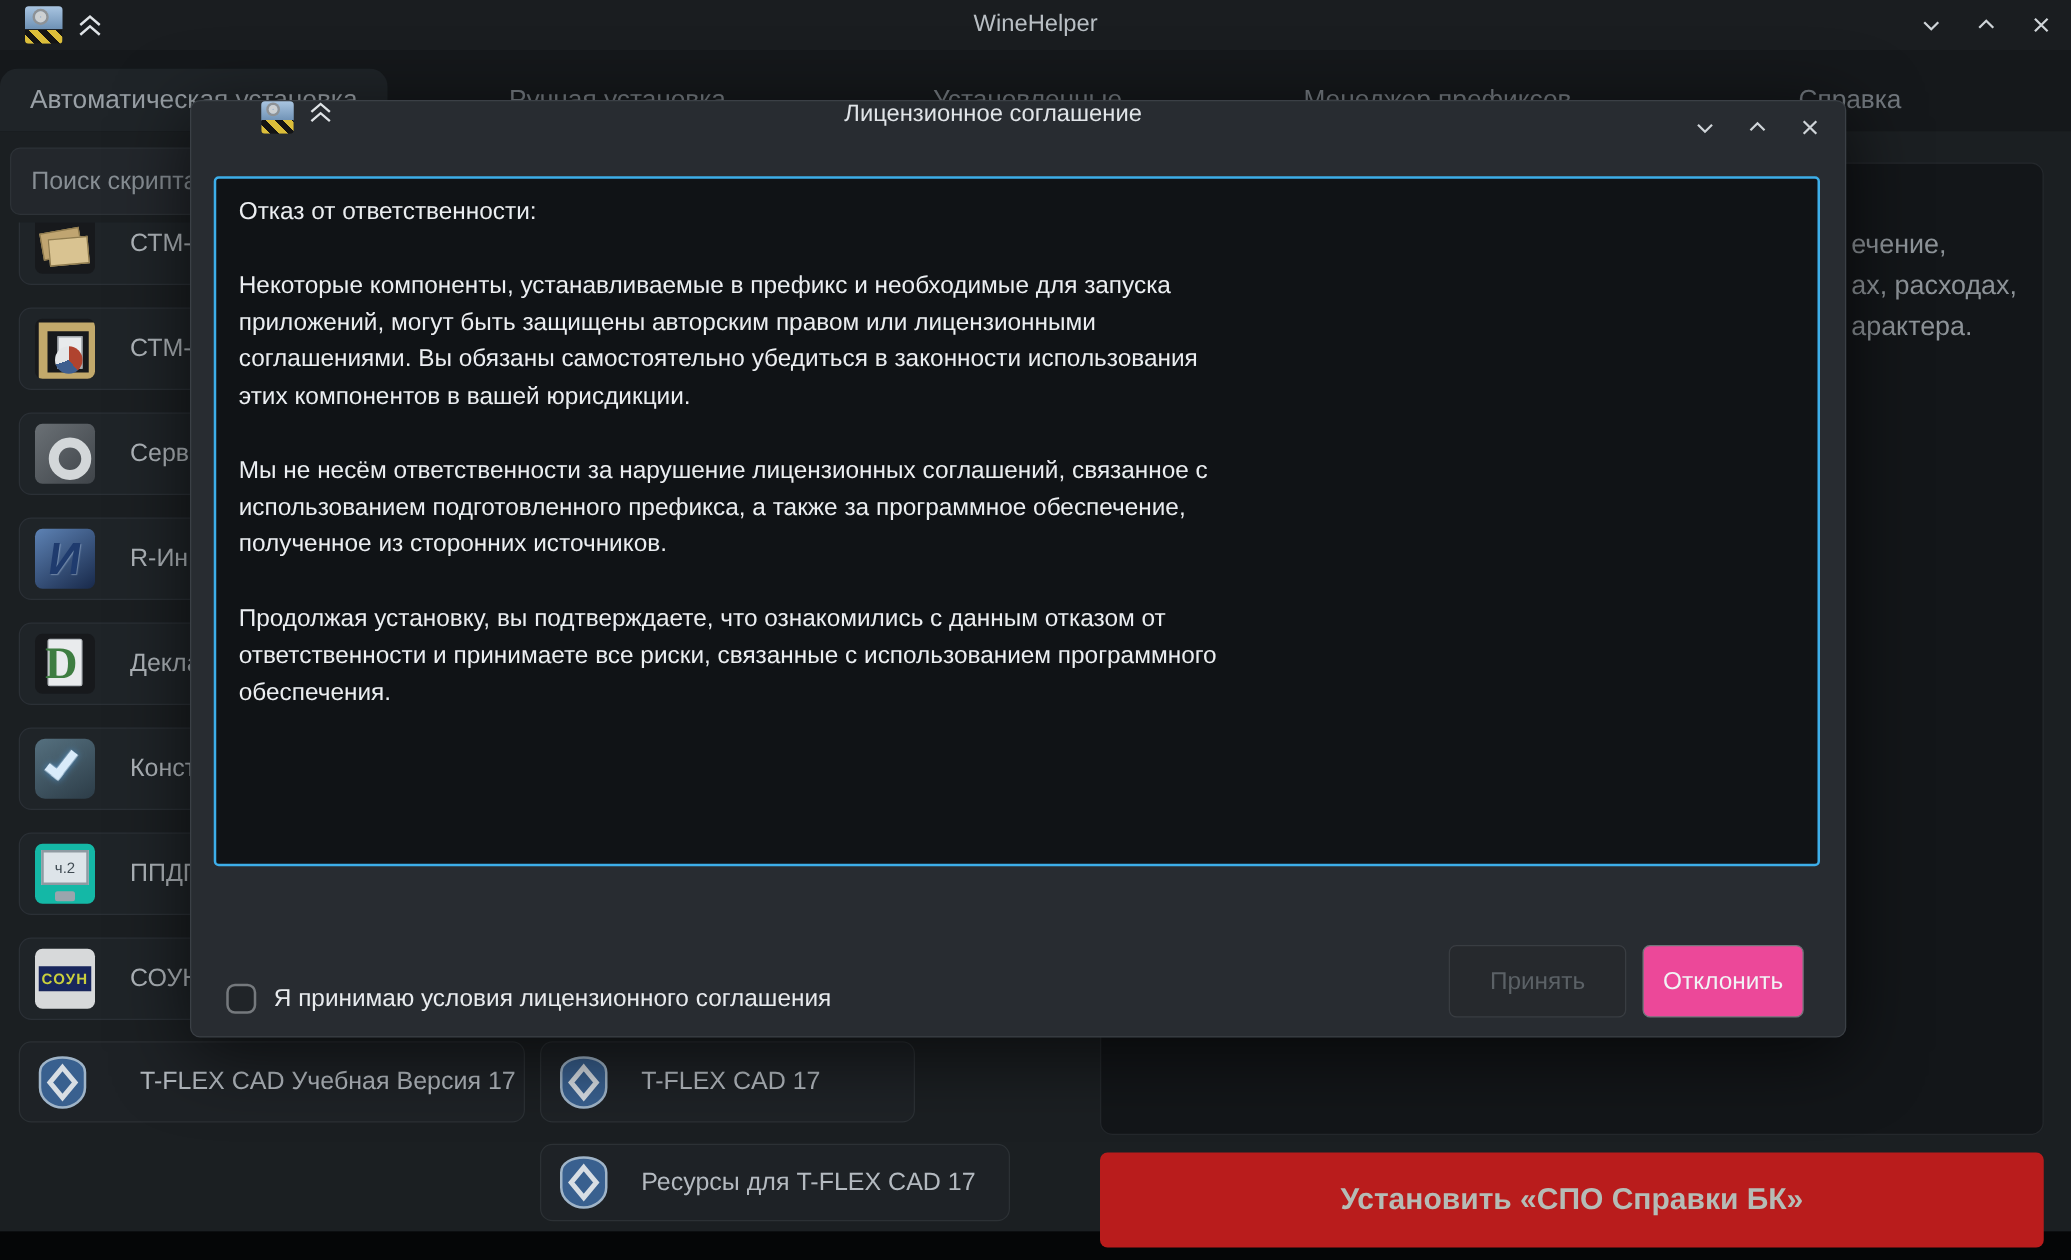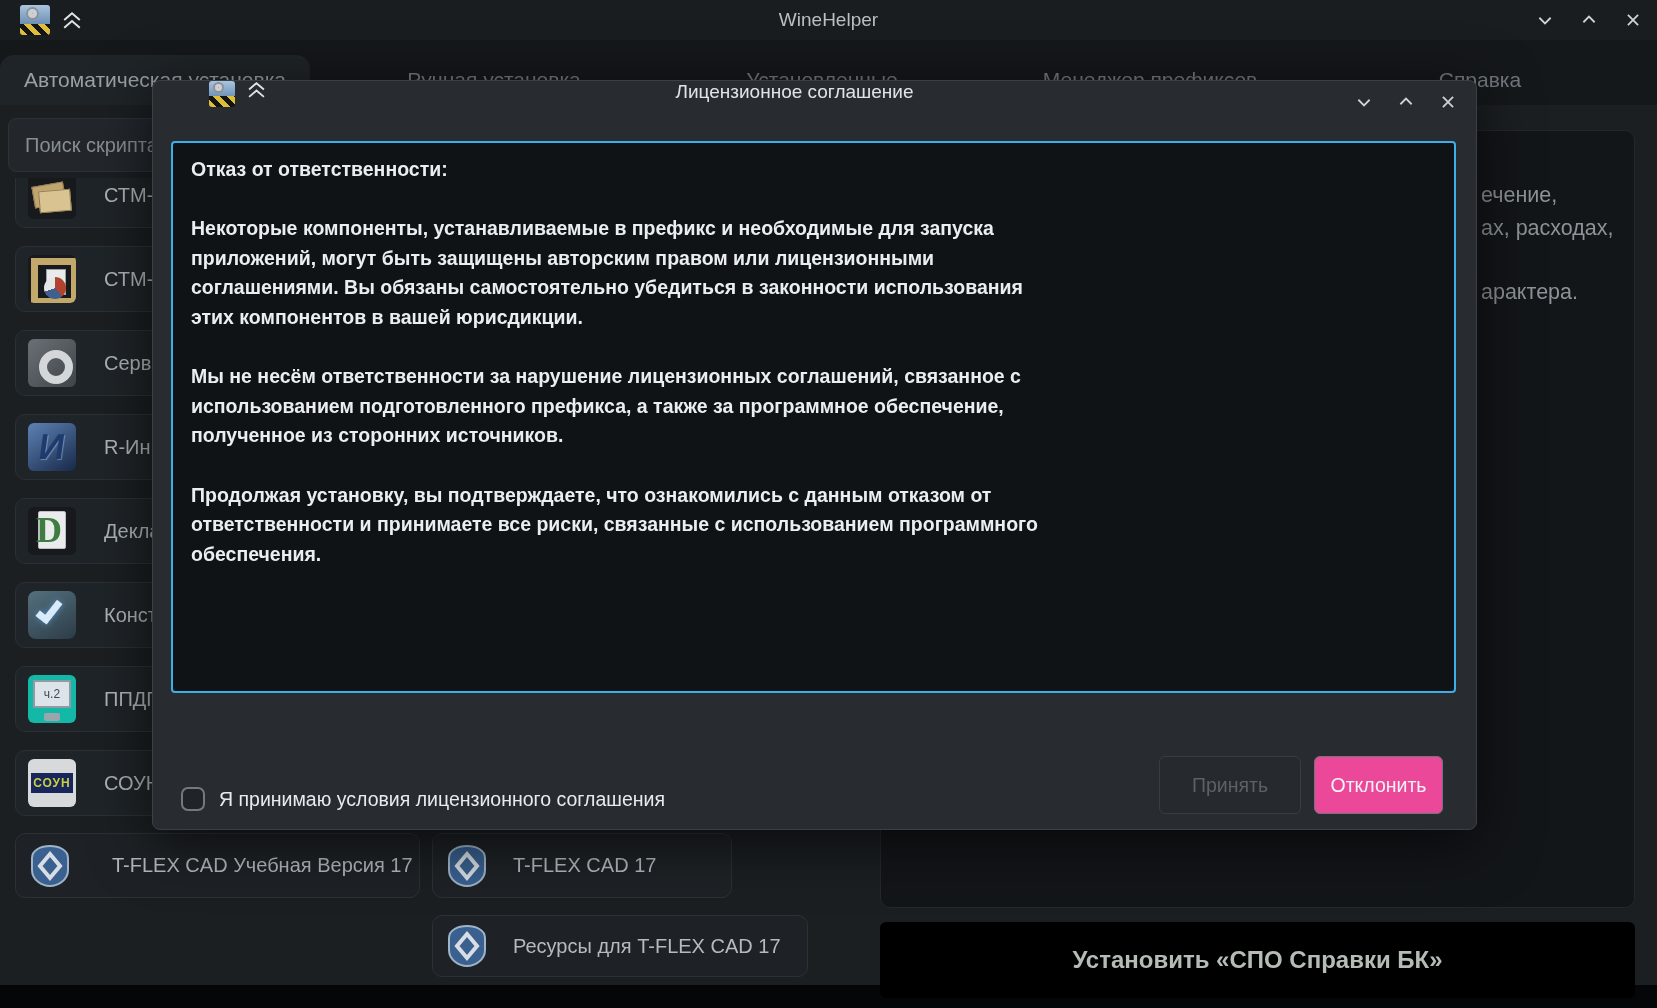--- a/index.html
+++ b/index.html
@@ -69,34 +69,34 @@
 
   
   .card{position:absolute;background:#1e2226;border:1px solid #2c3135;border-radius:10px;display:flex;align-items:center;cursor:default;}
   .card .lbl{margin-left:24px;font-size:20px;color:#b4bac0;white-space:nowrap;}
   .tflex{margin-left:12px;flex:0 0 auto;display:flex;}
 
   
   .right-panel{position:absolute;left:880px;top:130px;width:755px;height:778px;background:#131619;
     border:1px solid #24282c;border-radius:10px;}
   .rp-line{position:absolute;left:600px;font-size:21.5px;color:#8d9398;white-space:nowrap;}
-  .install-btn{position:absolute;left:880px;top:922px;width:755px;height:76px;background:#000000;border:none;
+  .install-btn{position:absolute;left:880px;top:922px;width:755px;height:76px;background:#b91c1c;border:none;
     border-radius:6px;font-size:24px;font-weight:bold;color:#b5bcb6;cursor:default;}
 
   
   .modal{position:absolute;left:152px;top:80px;width:1325px;height:750px;background:#282c31;
     border:1px solid #3b4046;border-radius:8px;box-shadow:0 12px 60px rgba(0,0,0,.65);}
   .m-titlebar{position:absolute;left:0;top:0;width:100%;height:42px;display:flex;align-items:flex-start;padding-left:42px;}
   .m-title{position:absolute;left:90px;right:130px;text-align:center;font-size:19px;color:#e0e4e8;}
   .m-controls{position:absolute;right:10px;top:0;height:42px;display:flex;align-items:center;gap:6px;}
   .m-icon{width:26px;height:26px;margin-left:14px;}
   .m-icon .gear{left:6px;top:3px;width:7px;height:7px;border-width:3px;}
   .license-box{position:absolute;left:18px;top:60px;width:1285px;height:552px;background:#101316;
     border:2px solid #3daee9;border-radius:4px;padding:12px 18px;overflow:hidden;}
-  .license-text{white-space:pre-line;font-size:19.5px;line-height:29.6px;color:#ebeef1;font-weight:bold;}
+  .license-text{white-space:pre-line;font-size:19.5px;line-height:29.6px;color:#ebeef1;}
   .cb-row{position:absolute;left:28px;top:706px;display:flex;align-items:center;}
   .cb{width:24px;height:24px;border:2px solid #75797d;border-radius:7px;background:#202428;cursor:default;flex:0 0 auto;}
   .cb-label{margin-left:14px;font-size:19.5px;color:#e8ebee;}
   .dlg-btn{position:absolute;top:675px;height:58px;border-radius:6px;font-size:19.5px;cursor:default;}
   .btn-accept{left:1006px;width:142px;background:#26292d;border:1px solid #393d42;color:#5b6166;}
   .btn-decline{left:1161px;width:129px;background:#ec4899;border:1px solid #70767b;color:#f1f3f5;}
 </style>
 </head>
 <body>
 
@@ -215,21 +215,21 @@
             <path d="M22 2 C31 2 40 6 40 14 V26 C40 36 30 42 22 42 C14 42 4 36 4 26 V14 C4 6 13 2 22 2 Z" fill="#39608f" stroke="#9fb4c8" stroke-width="2"></path>
             <path d="M22 10 L32 22 L22 34 L12 22 Z" fill="none" stroke="#d8dee4" stroke-width="4"></path>
           </svg>
         </span>
       <span class="lbl">Ресурсы для T-FLEX CAD 17</span>
     </div>
 
     <div class="right-panel">
       <div class="rp-line" style="top:52px;">ечение,</div>
       <div class="rp-line" style="top:85px;">ах, расходах,</div>
-      <div class="rp-line" style="top:118px;margin-top:31px;">арактера.</div>
+      <div class="rp-line" style="top:118px;">арактера.</div>
     </div>
     <button class="install-btn">Установить «СПО Справки БК»</button>
   </div>
 
   <div class="modal">
     <div class="m-titlebar">
       <div class="app-icon m-icon">
           <span class="gear"></span>
         </div>
       <span class="keep-above">

